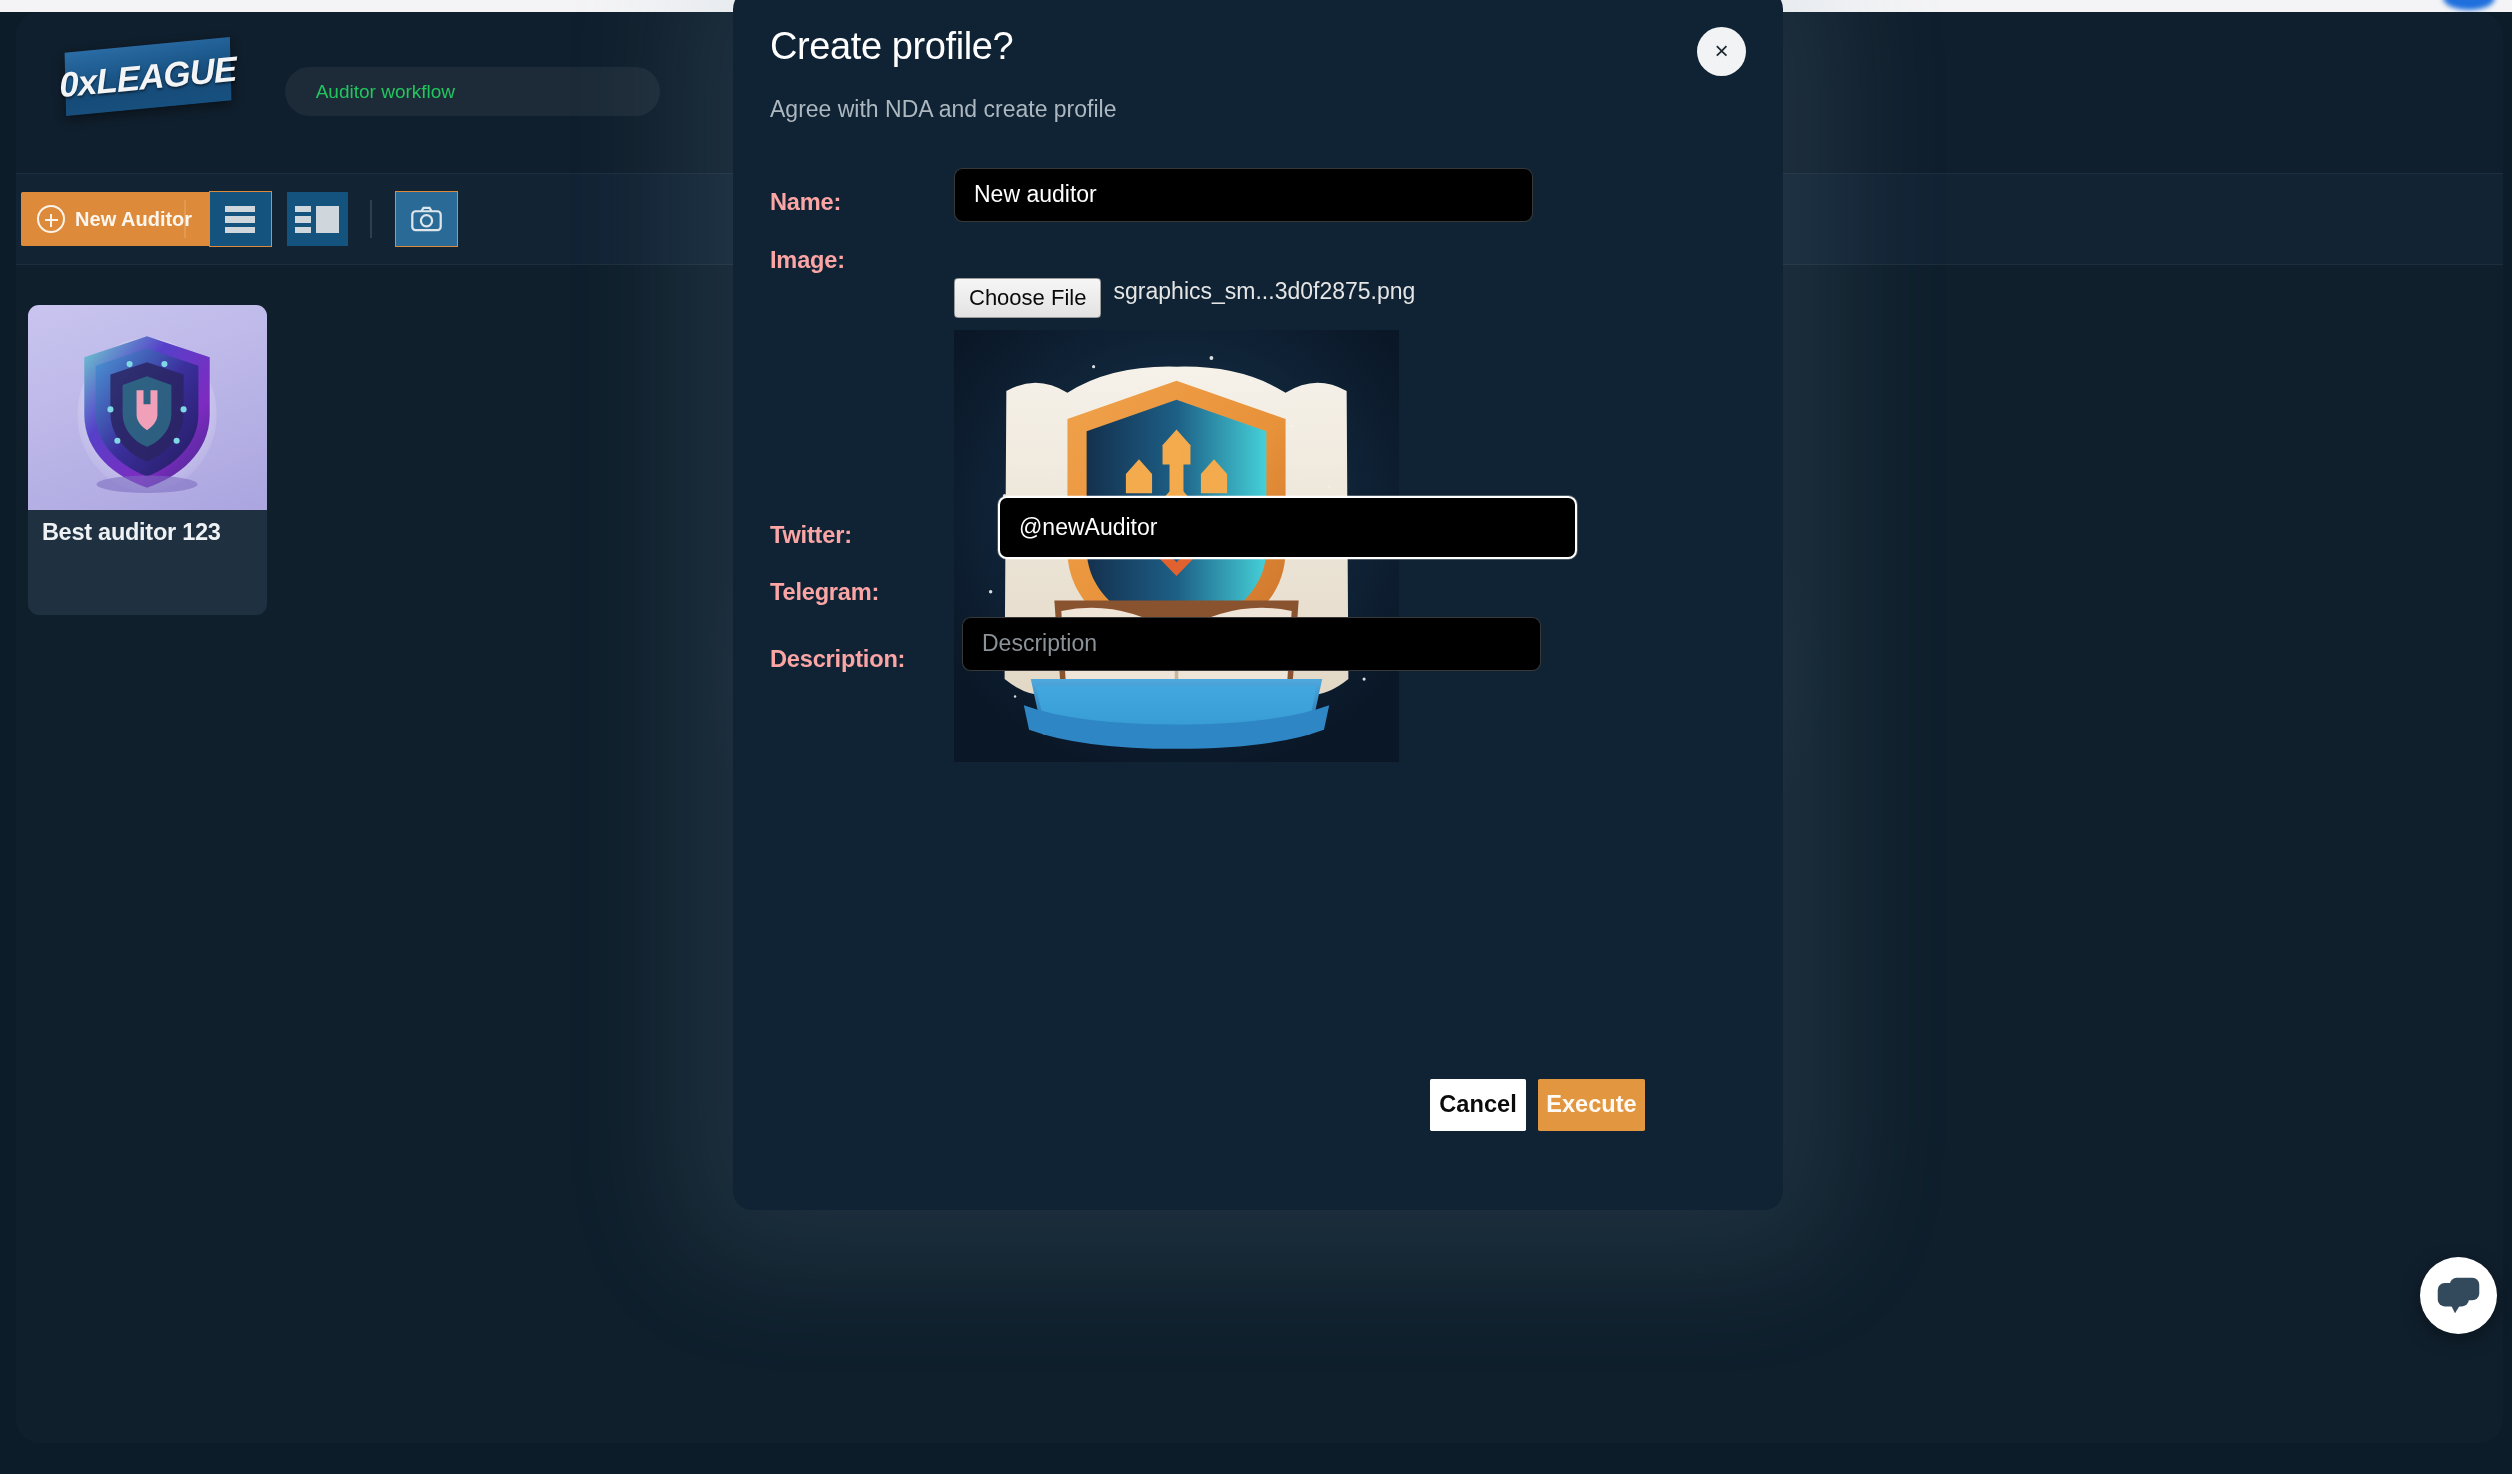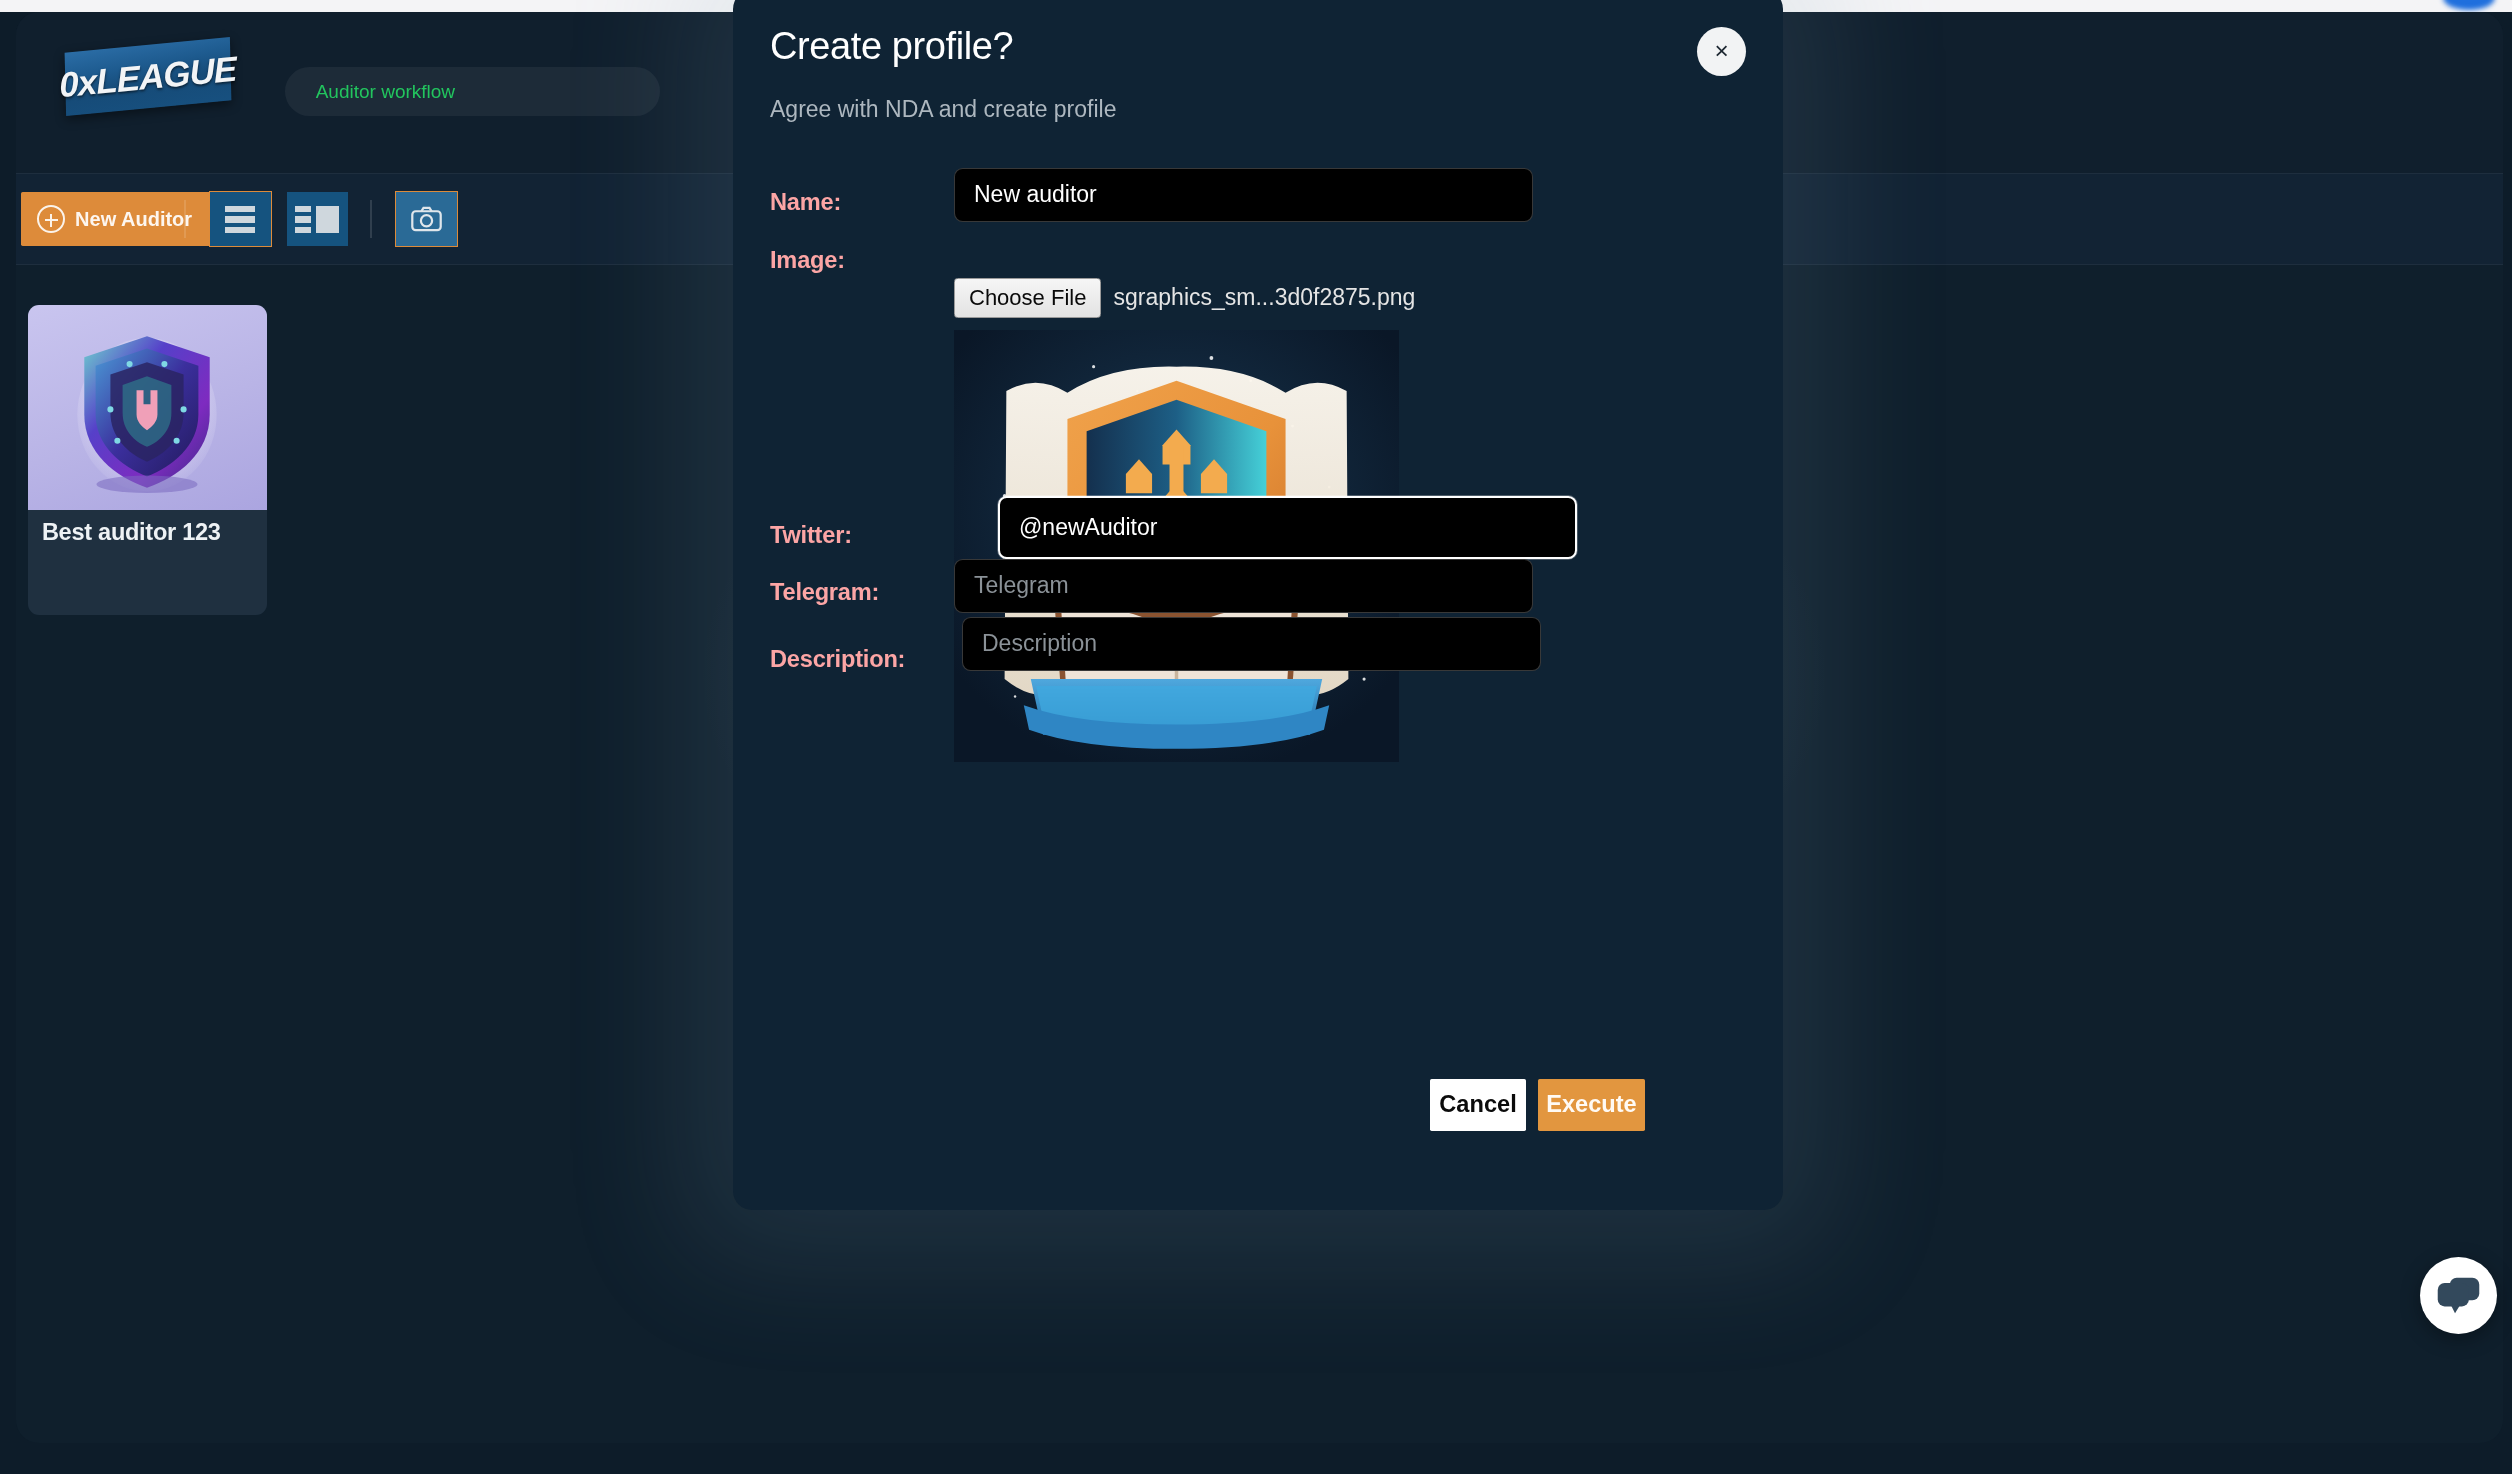--- a/index.html
+++ b/index.html
@@ -168,21 +168,21 @@
     outline: none;
   }
   .finput::placeholder { color: #8b9298; }
   .finput.focused {
     border: 2.6px solid #ffffff;
     box-shadow: 0 0 0 0.9px rgba(255,255,255,0.25);
     margin-left: 44px;
   }
 
   
-  .file-row { position: absolute; left: 221px; top: 288px; display: flex; align-items: center; gap: 12.2px; }
+  .file-row { position: absolute; left: 221px; top: 288px; display: flex; gap: 12.2px; }
   .choose-file-btn {
     background: linear-gradient(#f6f6f6, #e3e3e3);
     border: 0.9px solid #9a9a9a;
     border-radius: 3.5px;
     padding: 6.1px 14px;
     font-size: 22px; color: #0a0a0a;
     font-family: "Liberation Sans", sans-serif;
     cursor: pointer;
   }
   .file-name { font-size: 23px; color: #e5e5e5; }
@@ -406,21 +406,20 @@
         <path d="M88 400 h334 l-14 64 h-306 Z" fill="url(#pg4)"></path>
         <path d="M94 408 h322 l-10 46 h-302 Z" fill="#3fa9e0" opacity="0.75"></path>
         <path d="M80 430 q60 22 175 22 q115 0 175 -22 l-6 28 q-60 22 -169 22 q-109 0 -169 -22 Z" fill="#2f86c4"></path>
       </svg>
     </div>
 
     <div class="flabel" style="top:532px;">Twitter:</div>
     <input class="finput focused" style="top: 506px; height: 63px;" value="@newAuditor">
 
     <div class="flabel" style="top:589px;">Telegram:</div>
-    <input class="finput" style="top: 569px; height: 54px;" placeholder="Telegram">
 
     <div class="flabel" style="top:646px;margin-top:10px;">Description:</div>
     <input class="finput" style="top: 627px; height: 54px; margin-left: 8px;" placeholder="Description">
 
     <button class="btn-cancel">Cancel</button>
     <button class="btn-execute">Execute</button>
   </div>
 
   <div class="chat-widget">
     <svg width="45" height="40" viewBox="0 0 52 46">

